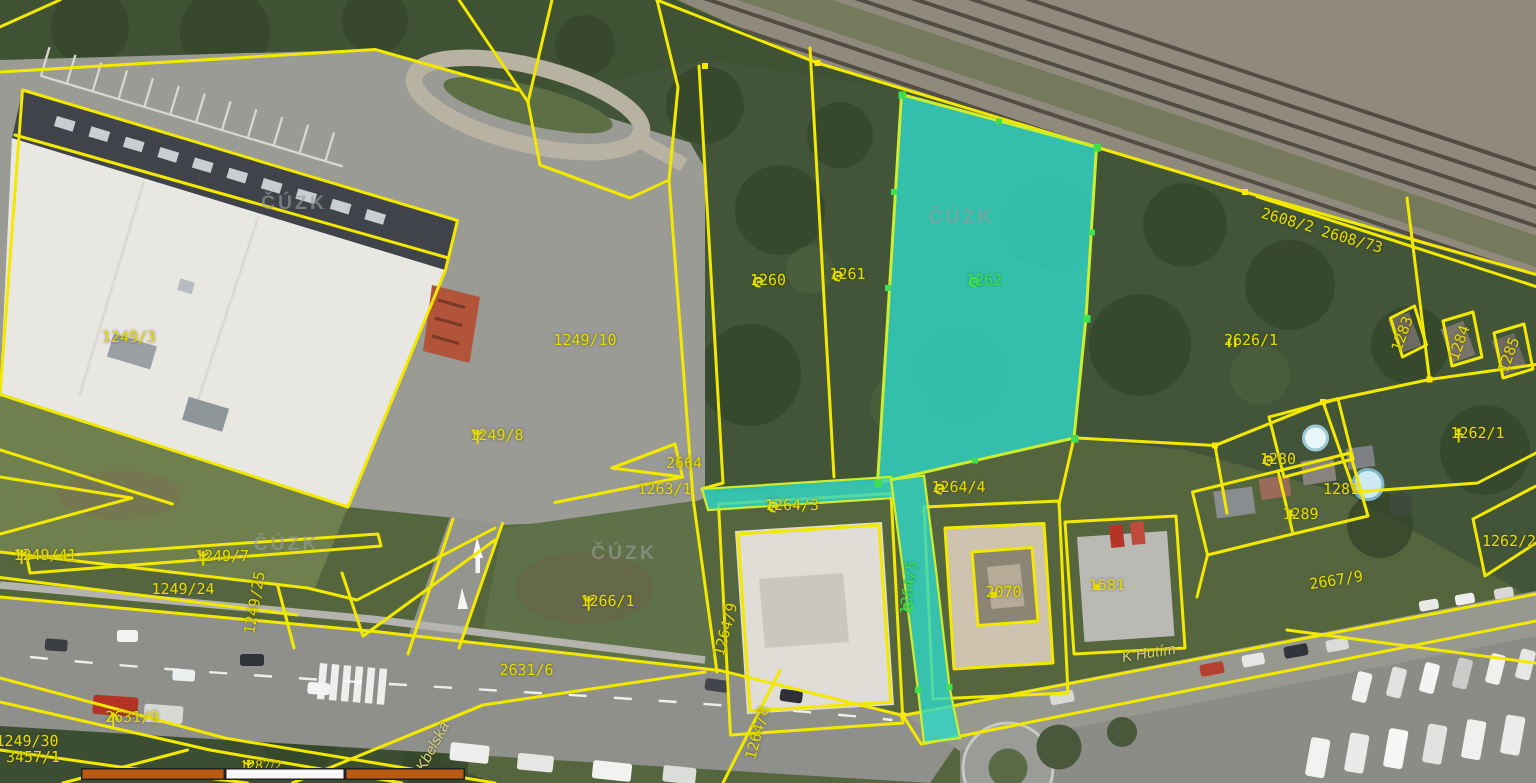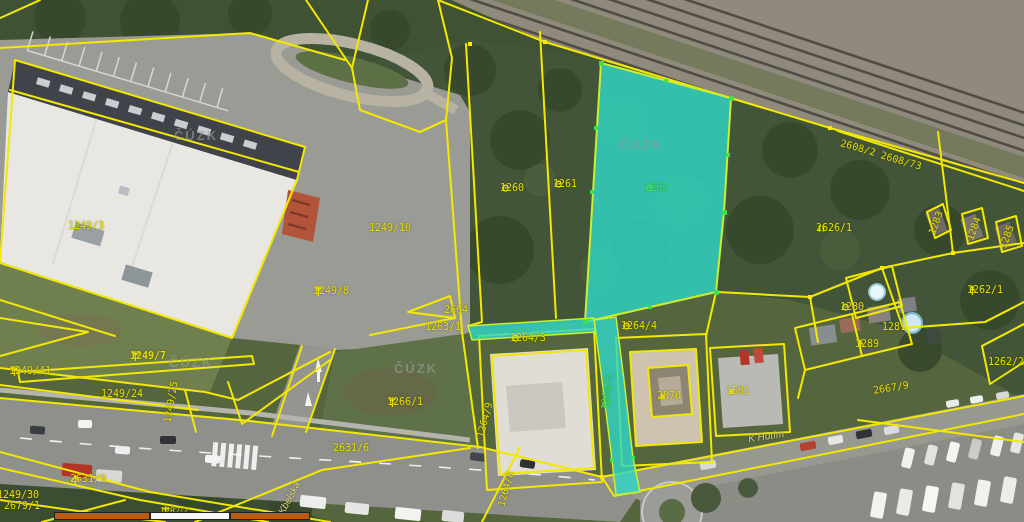--- a/index.html
+++ b/index.html
@@ -335,21 +335,21 @@
 <div id="labels">
       <div class="plabel" style="left: 390px; top: 228px;">
         <span>1249/10</span>
       </div>
       <div class="plabel" style="left: 331px; top: 291px;">
         <svg viewBox="0 0 11 11" class="psym">
           <use href="#sym-tree"></use>
         </svg>
         <span>1249/8</span>
       </div>
-      <div class="plabel" style="left: 148px; top: 356px; font-weight: bold;">
+      <div class="plabel" style="left: 148px; top: 372px;">
         <svg viewBox="0 0 11 11" class="psym">
           <use href="#sym-tree"></use>
         </svg>
         <span>1249/7</span>
       </div>
       <div class="plabel" style="left: 86px; top: 226px;">
         <span>1249/3</span>
       </div>
       <div class="plabel" style="left: 122px; top: 394px; justify-content: center;">
         <span>1249/24</span>
@@ -366,21 +366,21 @@
       <div class="plabel" style="left: 88px; top: 479px;">
         <svg viewBox="0 0 11 11" class="psym">
           <use href="#sym-conifer"></use>
         </svg>
         <span>2631/9</span>
       </div>
       <div class="plabel" style="left: 18px; top: 495px;">
         <span>1249/30</span>
       </div>
       <div class="plabel" style="left: 22px; top: 506px;">
-        <span>2679/1</span>
+        <span>3457/1</span>
       </div>
       <div class="plabel" style="left: 174px; top: 511px; font-family: Liberation Serif, serif;">
         <svg viewBox="0 0 11 11" class="psym">
           <use href="#sym-tree"></use>
         </svg>
         <span>1287/2</span>
       </div>
       <div class="plabel" style="left: 405px; top: 402px;">
         <svg viewBox="0 0 11 11" class="psym">
           <use href="#sym-tree"></use>

